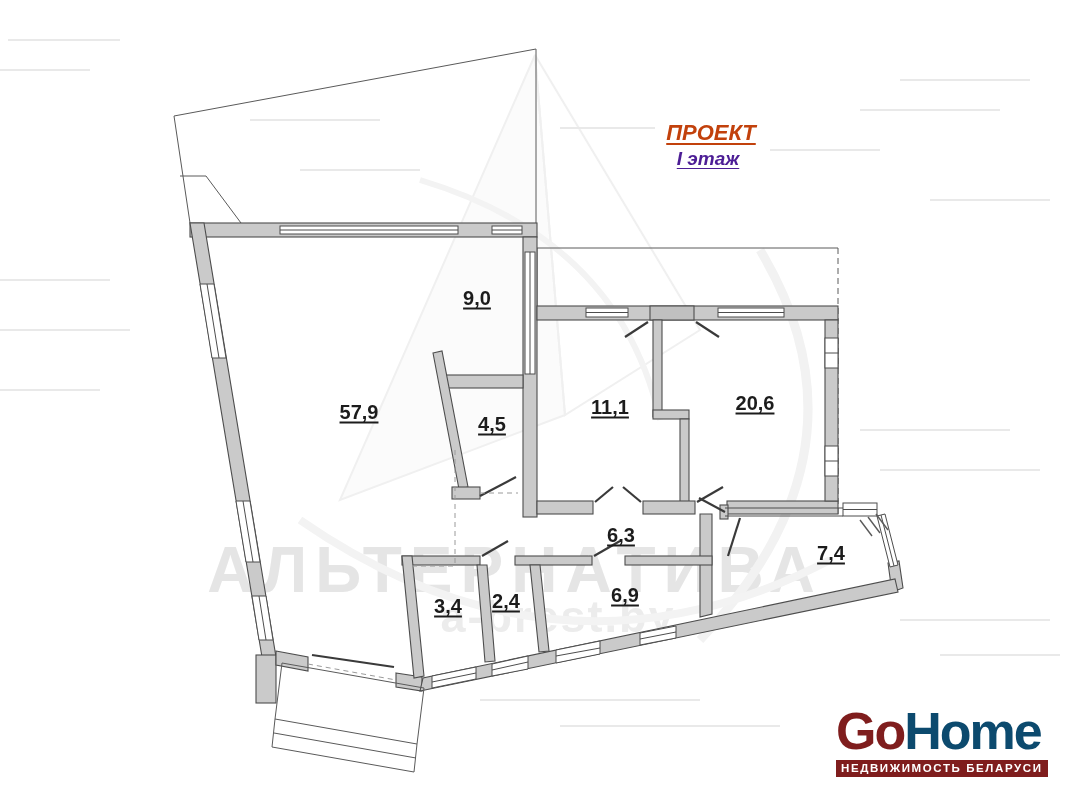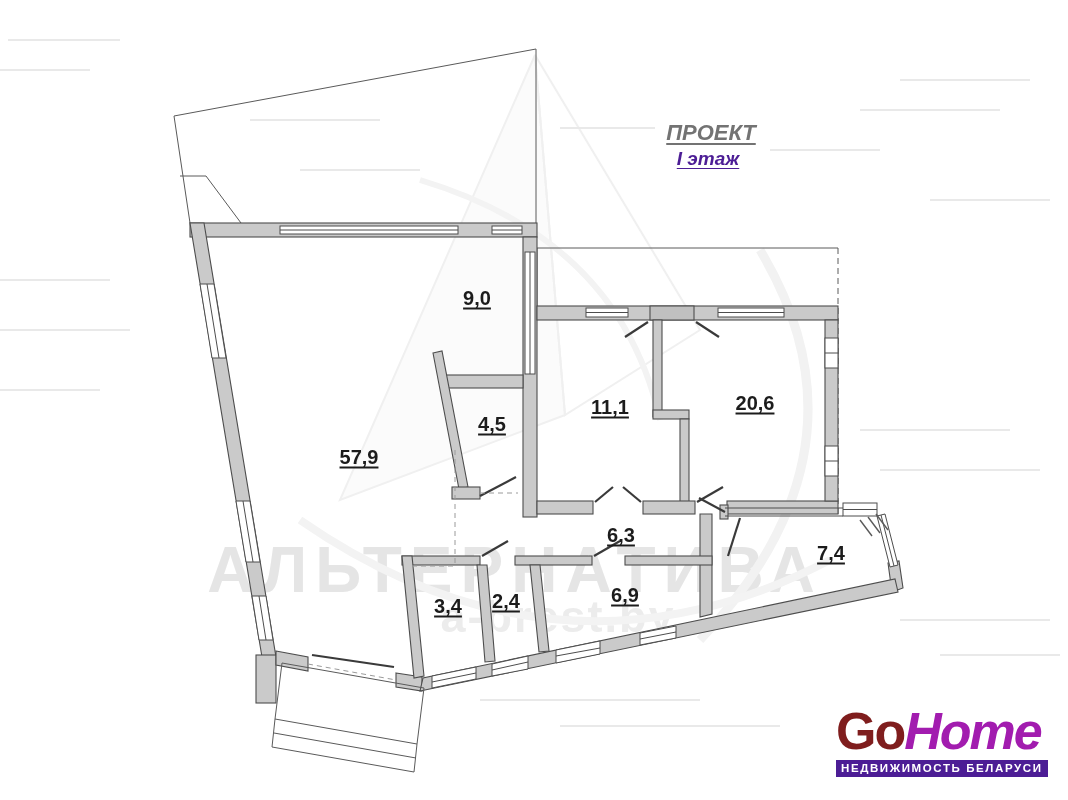--- a/index.html
+++ b/index.html
@@ -9,31 +9,31 @@
   .wm-brand{position:absolute;left:515px;top:570px;transform:translate(-50%,-50%);
     font-size:64px;font-weight:bold;letter-spacing:8px;color:#e5e5e5;white-space:nowrap;}
   .wm-site{position:absolute;left:558px;top:617px;transform:translate(-50%,-50%);
     font-size:45px;font-weight:bold;letter-spacing:2px;color:#ececec;white-space:nowrap;}
   svg.plan{position:absolute;left:0;top:0;}
   
   .rl{position:absolute;transform:translate(-50%,-50%);font-size:20px;font-weight:bold;
     color:#1c1c1c;text-decoration:underline;text-underline-offset:3px;white-space:nowrap;}
   
   .title-1{position:absolute;left:711px;top:133px;transform:translate(-50%,-50%);
-    font-size:22px;font-weight:bold;font-style:italic;color:#737373;
+    font-size:22px;font-weight:bold;font-style:italic;color:#c2410c;
     text-decoration:underline;text-underline-offset:3px;white-space:nowrap;}
   .title-2{position:absolute;left:708px;top:159px;transform:translate(-50%,-50%);
     font-size:19px;font-weight:bold;font-style:italic;color:#4c1d95;
     text-decoration:underline;text-underline-offset:3px;white-space:nowrap;}
   
   .logo{position:absolute;left:836px;top:705px;}
   .logo-text{font-size:52px;font-weight:bold;letter-spacing:-2px;line-height:1;white-space:nowrap;}
   .logo-go{color:#7f1d1d;}
-  .logo-home{color:#a21caf;font-style:italic;}
-  .logo-tagline{display:inline-block;background:#4c1d95;color:#ffffff;font-size:11.5px;
+  .logo-home{color:#0c4a6e;}
+  .logo-tagline{display:inline-block;background:#7f1d1d;color:#ffffff;font-size:11.5px;
     font-weight:bold;letter-spacing:1.6px;padding:2px 5px 3px 5px;margin-top:3px;white-space:nowrap;}
 </style>
 </head>
 <body>
 
 <div class="stage">
 
   <div class="wm-brand">АЛЬТЕРНАТИВА</div>
   <div class="wm-site">a-brest.by</div>
 
@@ -192,21 +192,21 @@
     </g>
 
     <g stroke="#5a5a5a" stroke-width="1.4">
       <line x1="860" y1="520" x2="872" y2="536"></line>
       <line x1="868" y1="517" x2="880" y2="533"></line>
       <line x1="876" y1="514" x2="888" y2="530"></line>
     </g>
   </svg>
 
   <div class="rl" style="left:477px;top:298px;">9,0</div>
-  <div class="rl" style="left:359px;top:412px;margin-top:45px;">57,9</div>
+  <div class="rl" style="left:359px;top:412px;">57,9</div>
   <div class="rl" style="left:492px;top:424px;text-align:center;">4,5</div>
   <div class="rl" style="left:610px;top:407px;">11,1</div>
   <div class="rl" style="left:755px;top:403px;">20,6</div>
   <div class="rl" style="left:621px;top:535px;">6,3</div>
   <div class="rl" style="left:806px;top:553px;margin-left:25px;">7,4</div>
   <div class="rl" style="left:448px;top:606px;">3,4</div>
   <div class="rl" style="left:506px;top:601px;">2,4</div>
   <div class="rl" style="left:625px;top:595px;">6,9</div>
 
   <div class="title-1">ПРОЕКТ</div>

